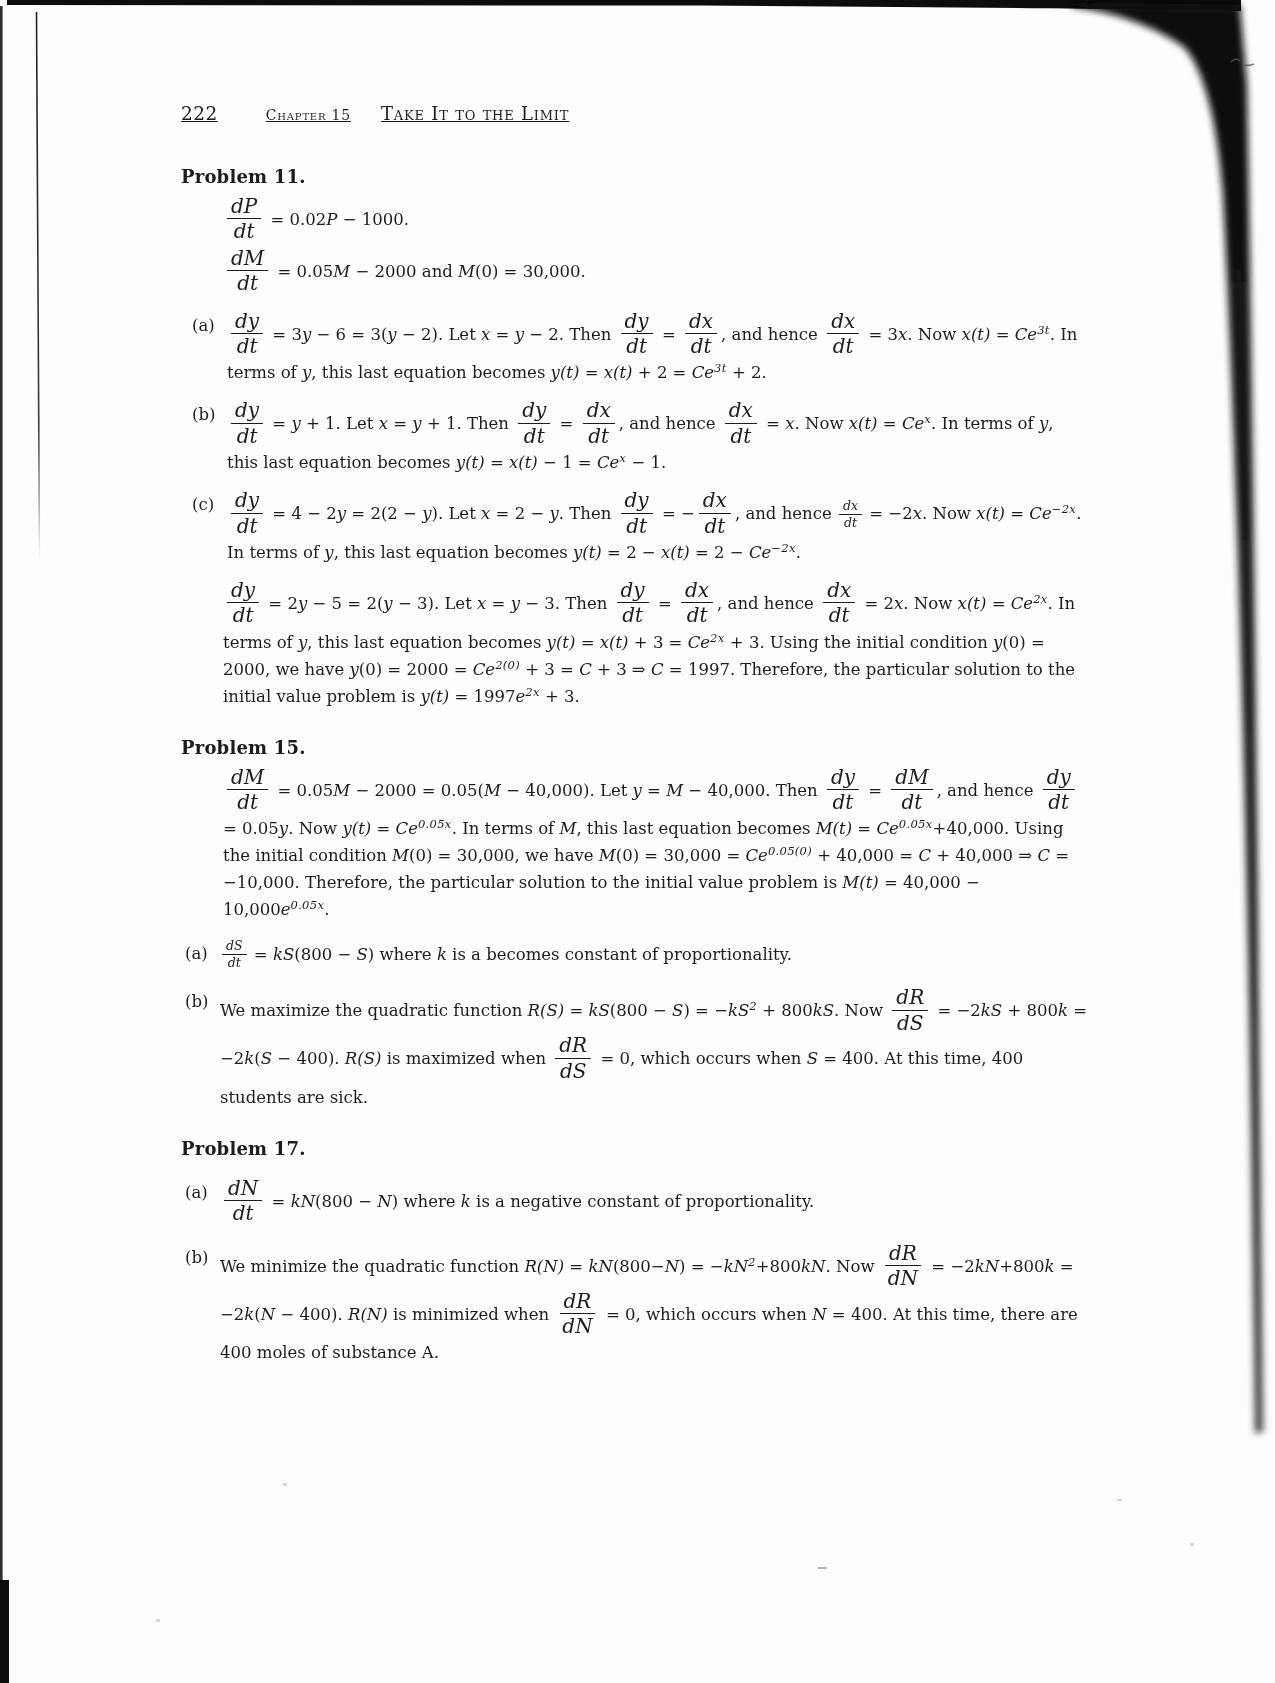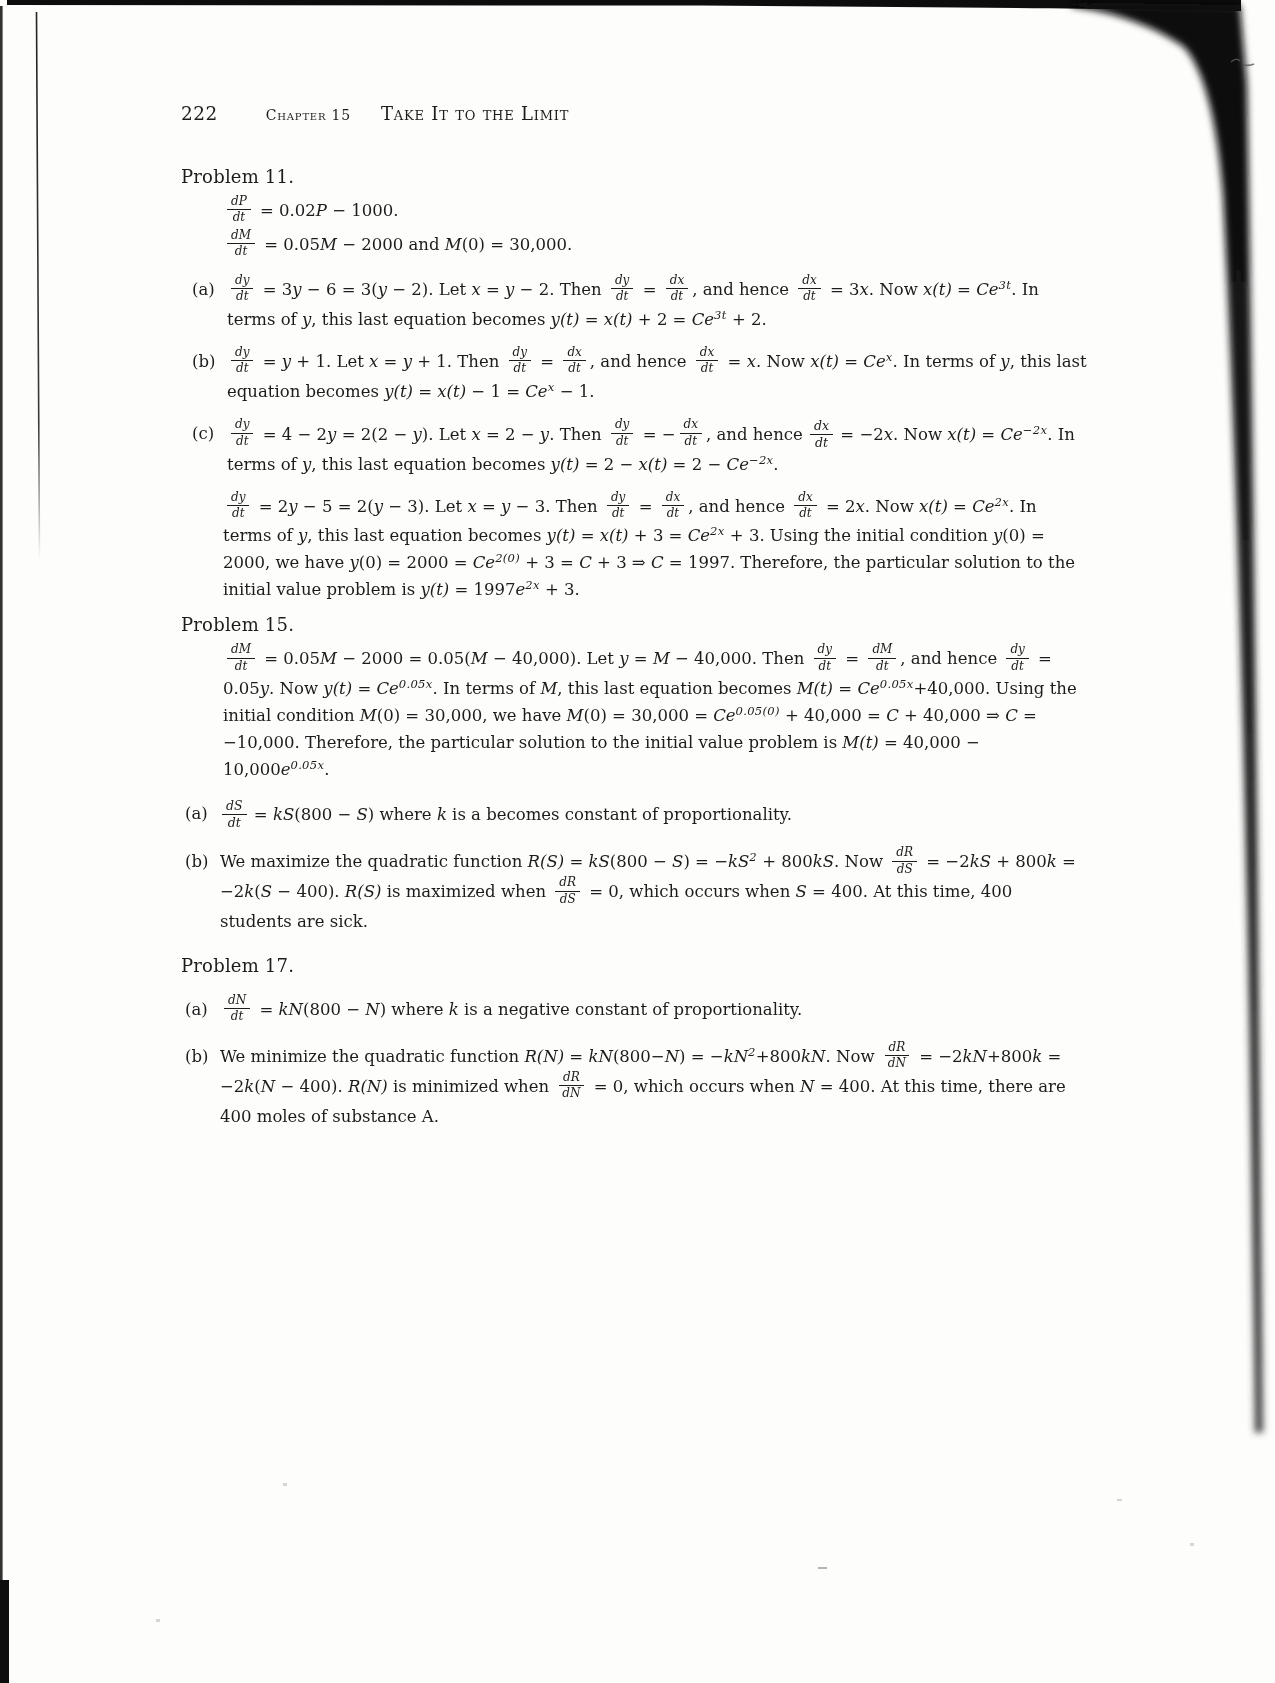--- a/index.html
+++ b/index.html
@@ -9,41 +9,41 @@
     background:#fdfdfc;
     overflow:hidden;
     font-family:"DejaVu Serif", serif;
     color:#1c1c1c;
   }
   #artifacts{position:absolute;left:0;top:0;width:1275px;height:1683px;pointer-events:none;}
   #content{
     position:absolute;left:181px;top:100px;width:908px;
     font-size:16.5px;line-height:27px;
   }
-  .pageheader{display:flex;align-items:baseline;margin:0 0 34px 0;}
+  .pageheader{display:flex;align-items:baseline;margin:0 0 34px 0;text-decoration:underline;}
   .pagenum{font-size:18.5px;letter-spacing:0.5px;}
   .chapter{font-variant-caps:small-caps;font-size:14px;letter-spacing:0.8px;margin-left:48px;}
   .booktitle{font-variant-caps:small-caps;font-size:18px;letter-spacing:0.8px;margin-left:30px;}
   .plabel{
-    font-weight:normal;font-size:18px;letter-spacing:0.2px;
-    margin:8px 0 7px 0;
+    font-weight:bold;font-size:18px;letter-spacing:0.2px;
+    margin:24px 0 7px 0;
   }
   .pblock{display:flex;margin:0 0 4px 0;}
   .pblock.item{margin-left:11px;margin-top:15px;margin-bottom:15px;}
   .pblock.item2{margin-left:4px;margin-top:17px;margin-bottom:17px;}
   .pblock.body{margin-left:42px;}
   .marker{flex:none;width:35px;}
   .ptext{flex:1;}
   .mi{font-style:italic;}
   .mr{font-style:normal;}
   sup.mi{font-size:0.70em;line-height:0;vertical-align:super;letter-spacing:0.3px;}
   .frac{
     display:inline-flex;flex-direction:column;align-items:center;
     vertical-align:middle;margin:0 4px;line-height:1.12;
-    font-size:12px;position:relative;top:-2px;font-style:italic;
+    font-size:20px;position:relative;top:-2px;font-style:italic;
   }
   .frac .fn{display:block;padding:0 4px 1px 4px;border-bottom:1.4px solid #1c1c1c;}
   .frac .fd{display:block;padding:1px 4px 0 4px;}
   .frac.sfrac{font-size:12.5px;margin:0 2px;top:-1px;}
   .speck{position:absolute;background:#8a8a8a;opacity:0.35;}
 </style>
 </head>
 <body>
 
 <div id="page">

